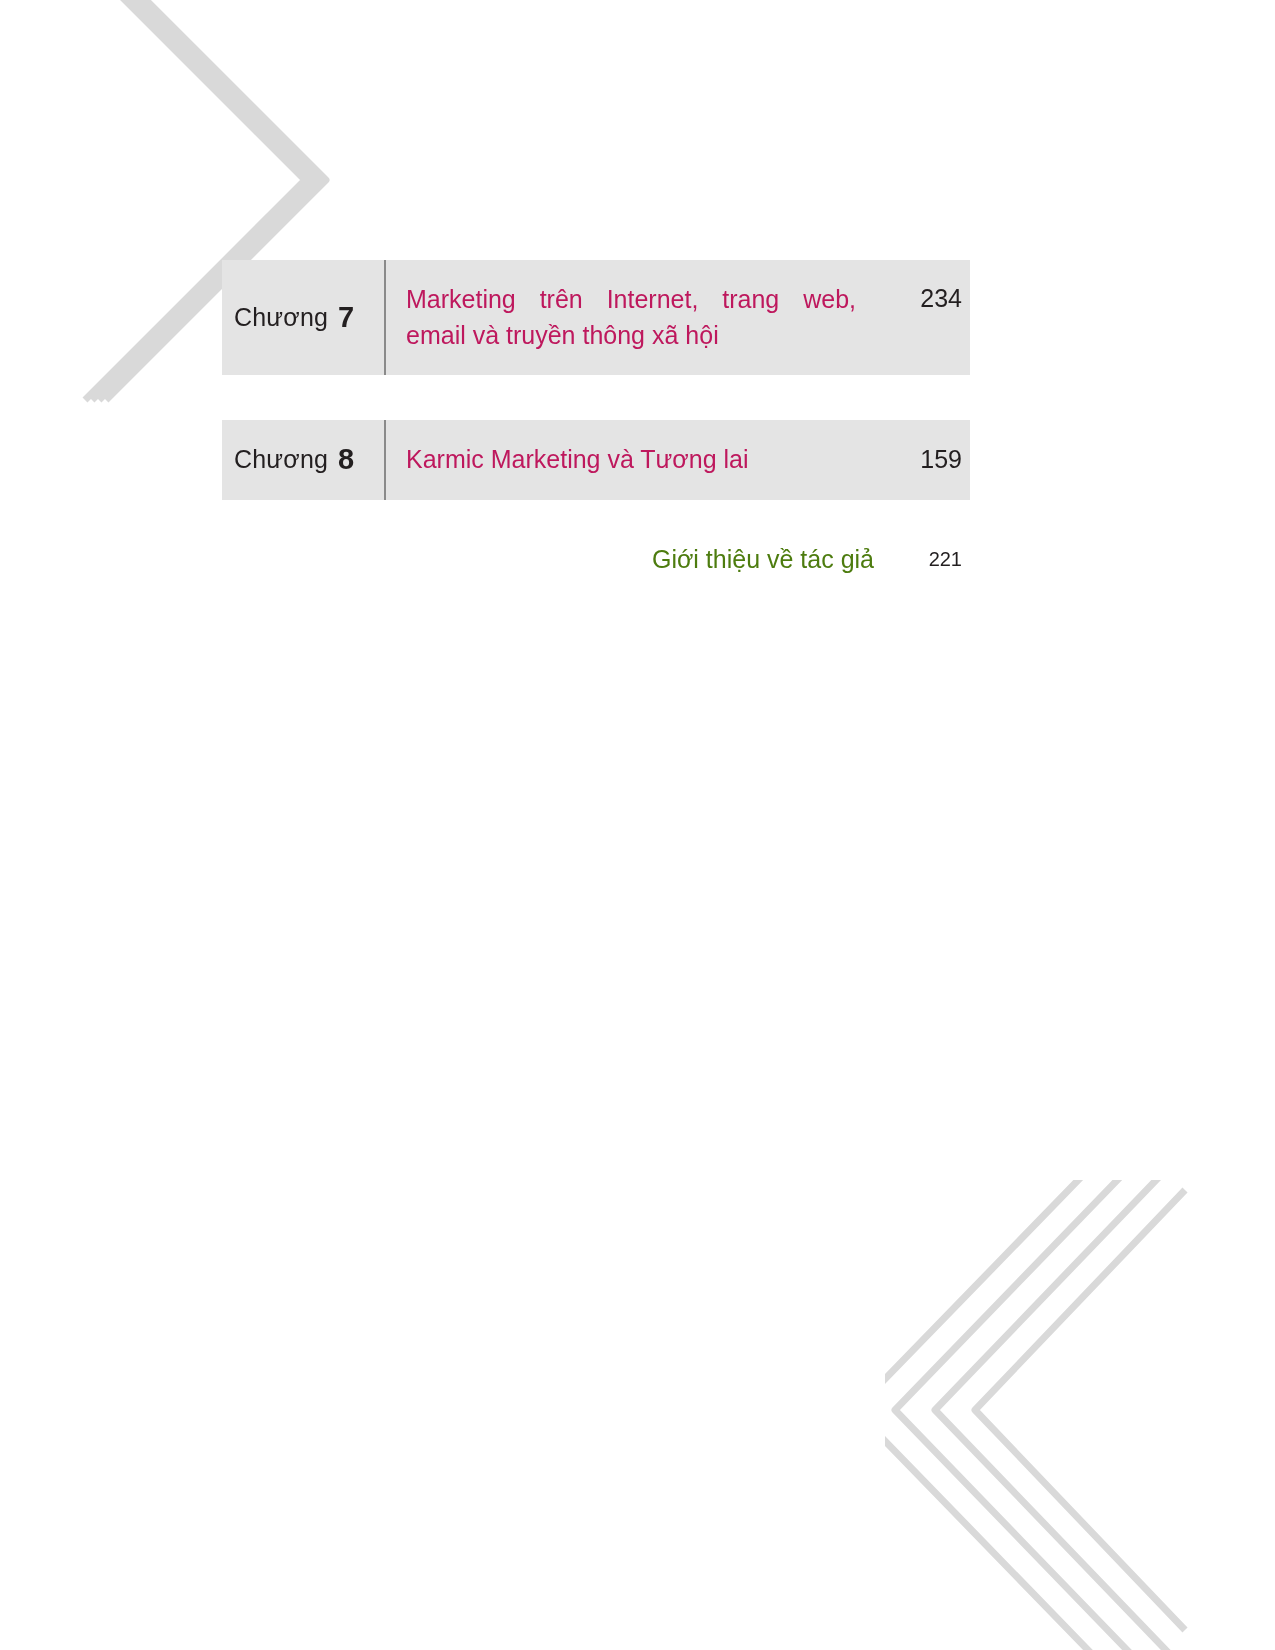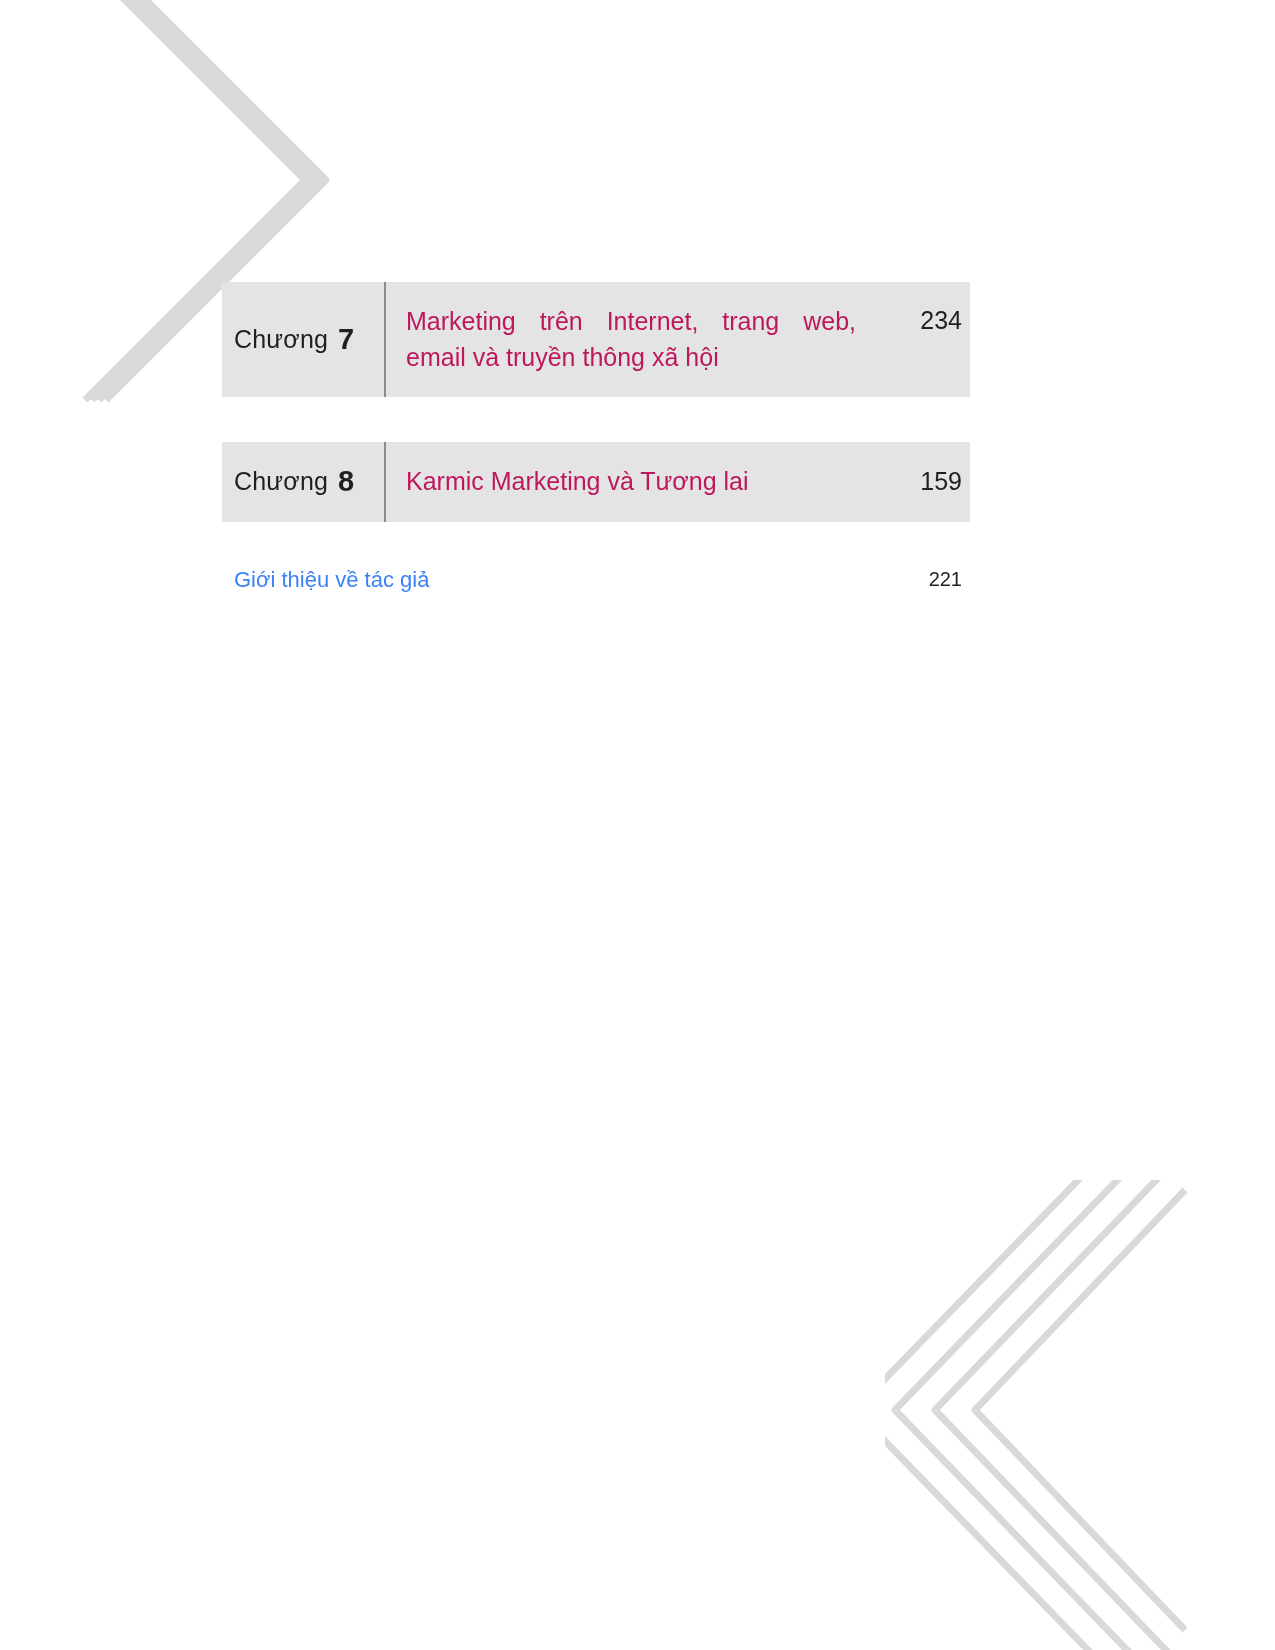--- a/index.html
+++ b/index.html
@@ -28,21 +28,21 @@
   }
   .deco-br {
     bottom: 0;
     right: 60px;
   }
 
   
   .toc {
     position: absolute;
     left: 222px;
-    top: 282px;
+    top: 260px;
     width: 748px;
   }
 
   .toc-row {
     display: flex;
     align-items: stretch;
     background: #e4e4e4;
     margin-bottom: 45px;
   }
 
@@ -96,22 +96,23 @@
 
   
   .toc-plain {
     display: flex;
     align-items: center;
     margin-top: 30px;
     padding-left: 12px;
   }
   .toc-plain .plain-title {
     flex: 1 1 auto;
-    font-size: 22px;
-    color: #3b82f6;
+    font-size: 25px;
+    color: #4d7c0f;
+    text-align: right;
   }
   .toc-plain .plain-page {
     flex: 0 0 96px;
     text-align: right;
     font-size: 20px;
     padding-right: 8px;
     box-sizing: border-box;
   }
 </style>
 </head>

